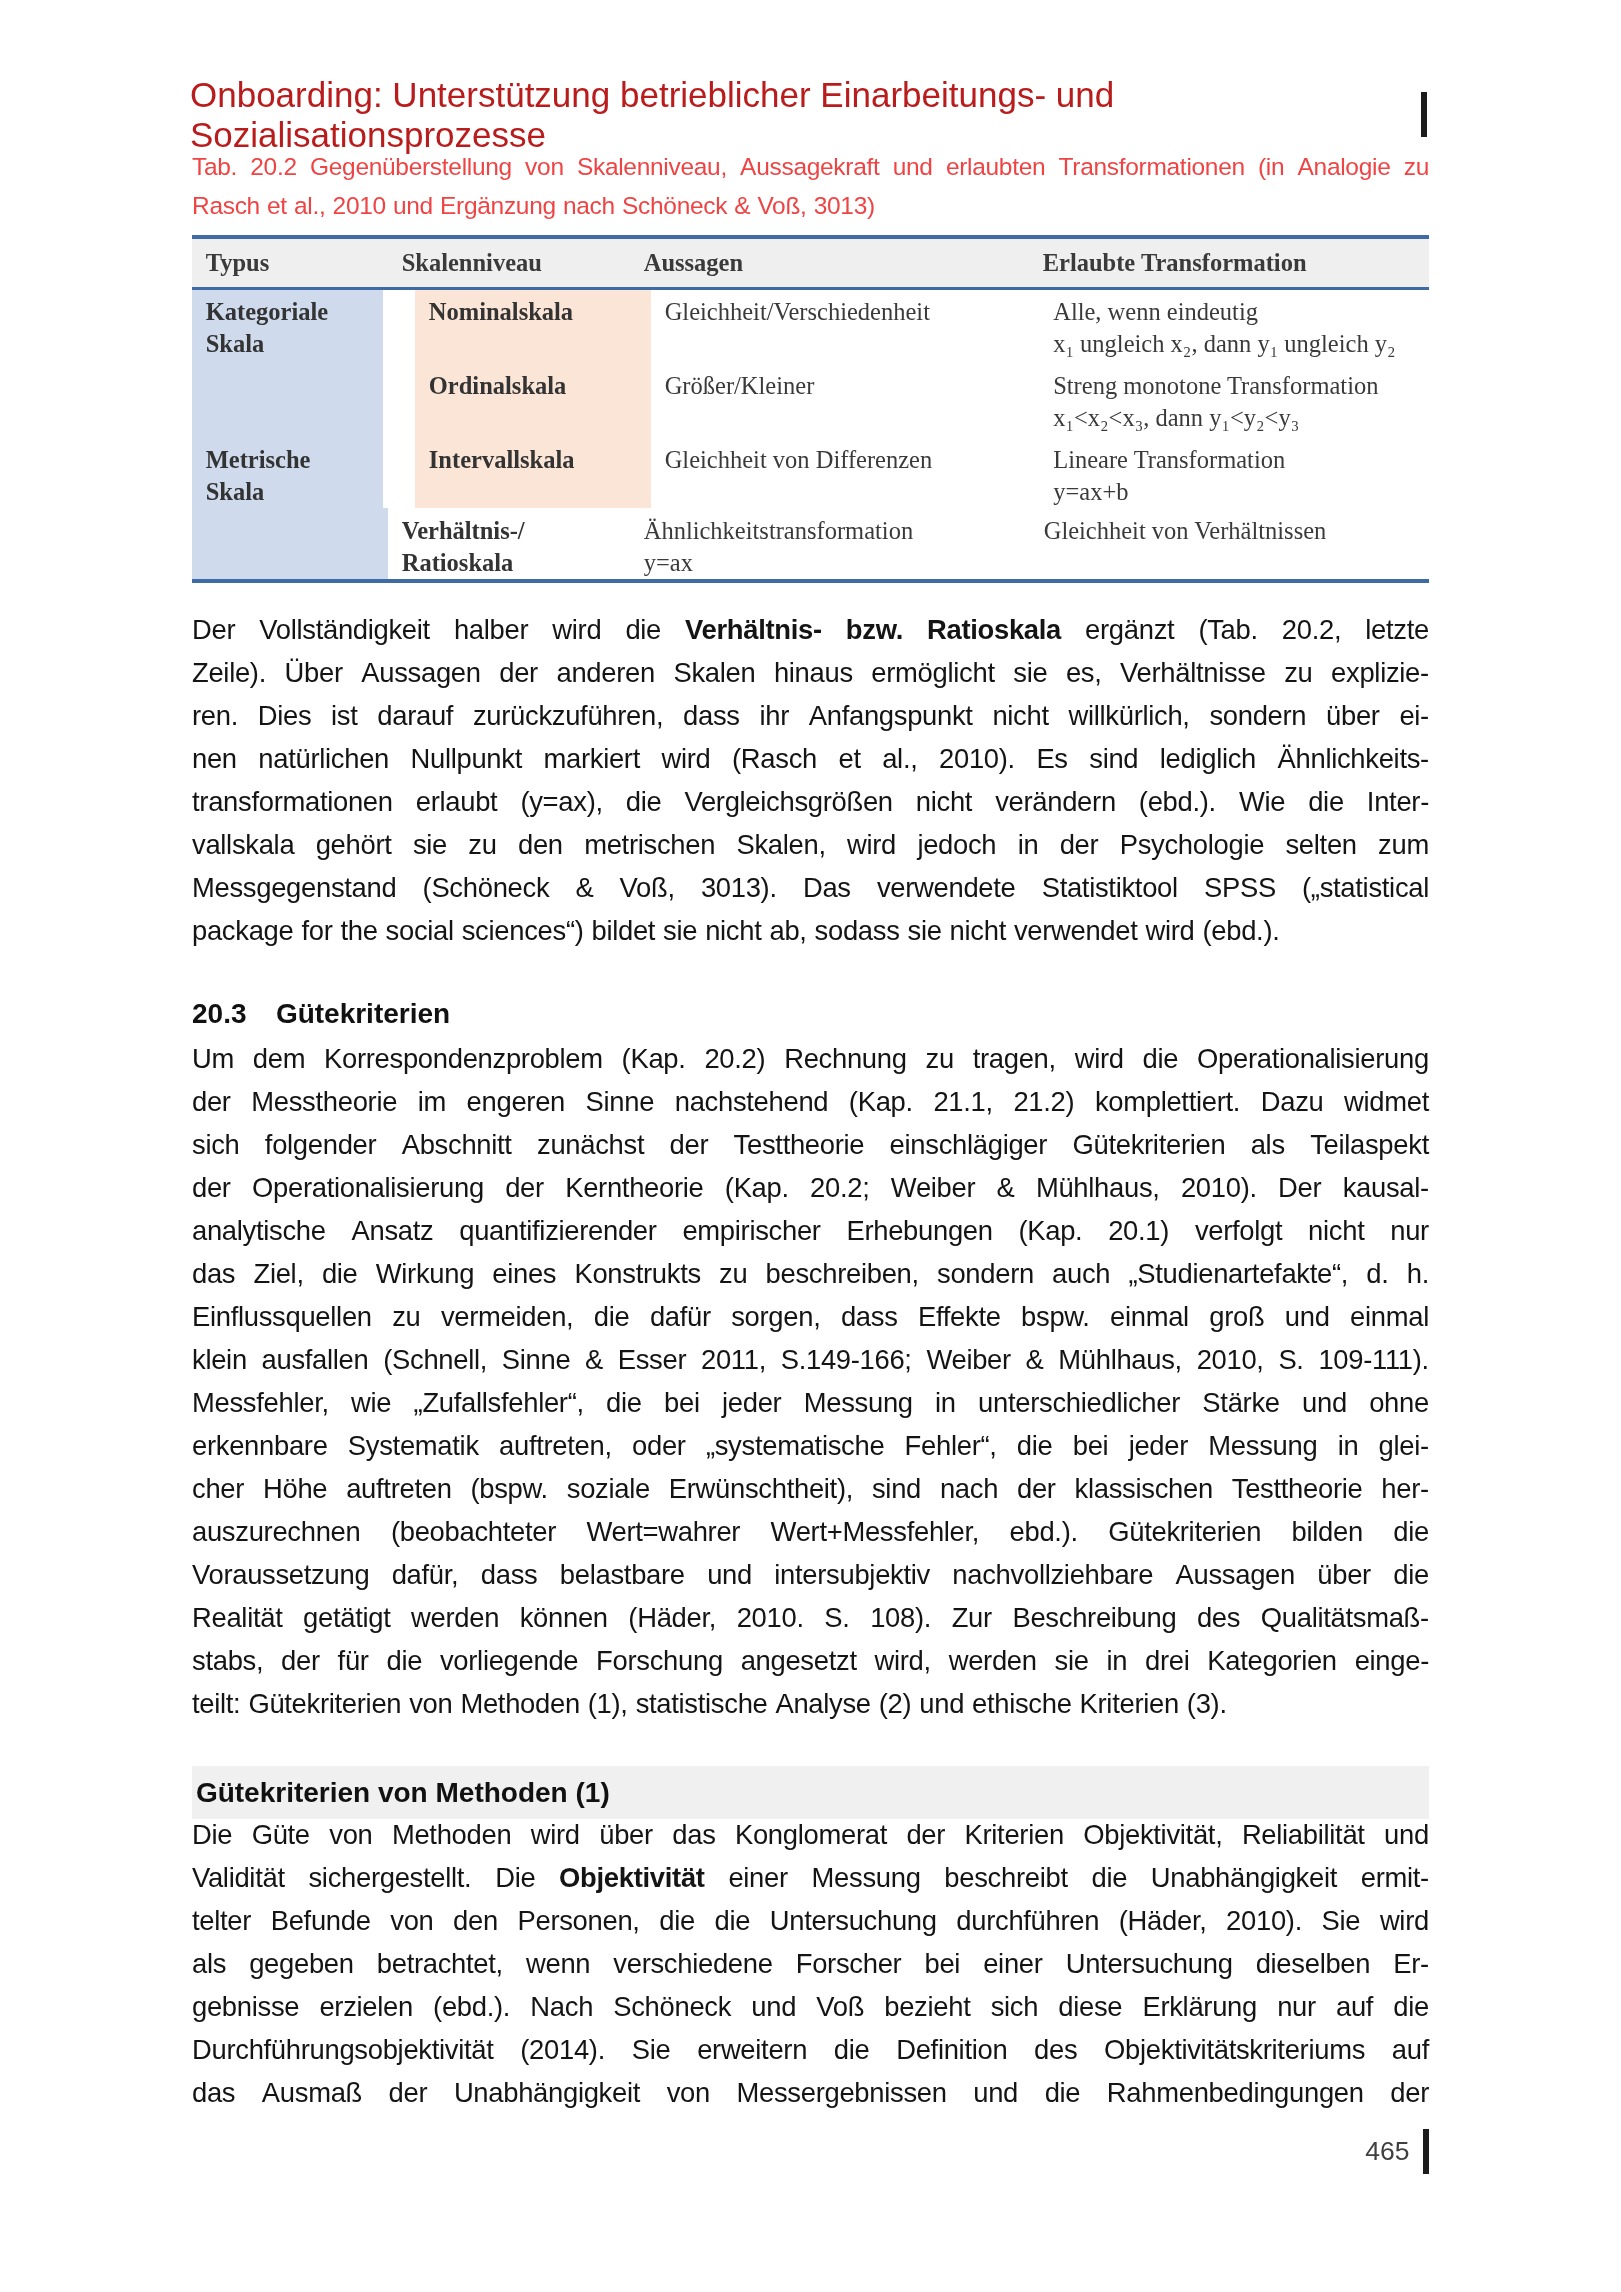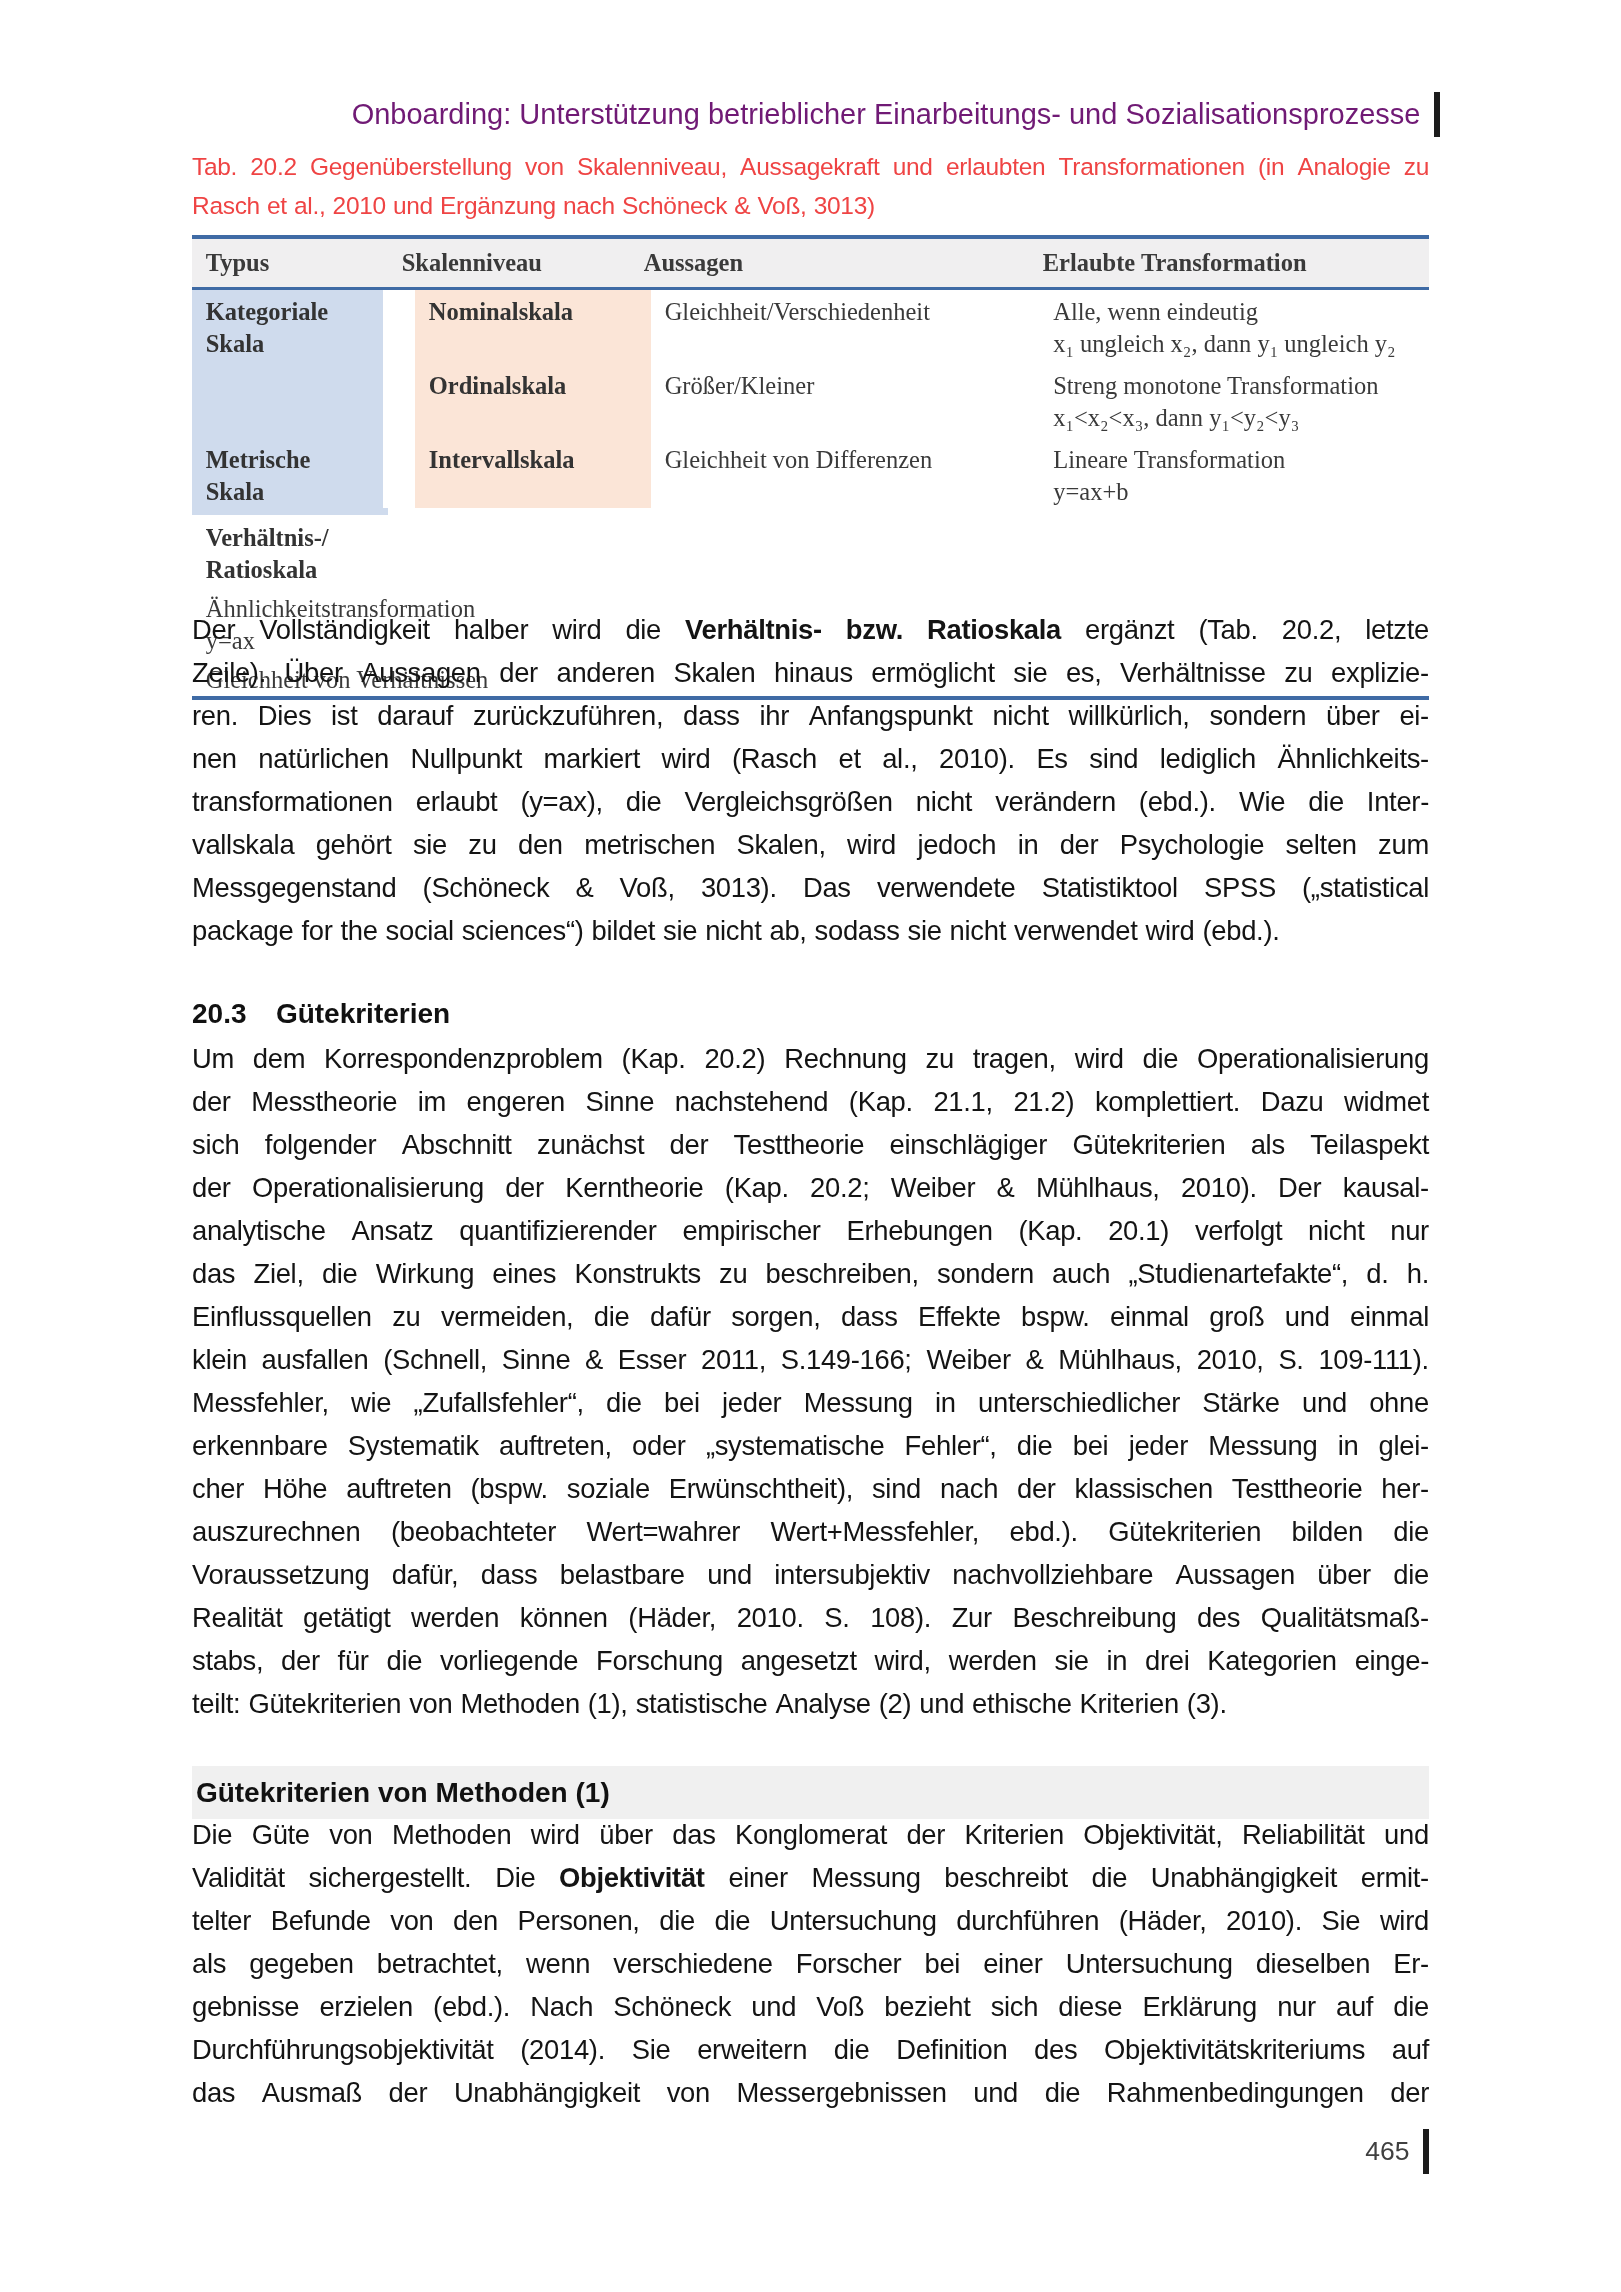--- a/index.html
+++ b/index.html
@@ -9,23 +9,23 @@
     height: 2293px;
     background: #ffffff;
     font-family: "Liberation Sans", sans-serif;
     color: #141414;
     overflow: hidden;
   }
   .abs { position: absolute; }
 
   
   #running-head {
-    top: 92px; left: 203px; width: 1237px; height: 45px;
+    top: 92px; left: 190px; width: 1237px; height: 45px;
     display: flex; justify-content: flex-end; align-items: center; gap: 13.7px;
-    font-size: 29px; color: #701a75;
+    font-size: 35px; color: #b91c1c;
   }
   .vbar { width: 5.9px; height: 45px; background: #1c1c1c; }
 
   
   #caption { top: 147px; left: 192px; width: 1237px; font-size: 24.5px; color: #ef4444; }
   #caption .jline { height: 39px; line-height: 39px; }
 
   
   #scale-table {
     top: 235px; left: 192px; width: 1237px;
@@ -38,21 +38,21 @@
     background: var(--table-header-bg, #f0eff0);
     border-top: 4.9px solid var(--accent-blue, #3f6ba5);
     border-bottom: 3.9px solid var(--accent-blue, #3f6ba5);
     font-weight: bold;
   }
   .t-head .hc { padding: 7.8px 5.9px 8.8px 13.7px; line-height: 31px; box-sizing: border-box; }
   .c1 { width: 196px; } .c2 { width: 242px; } .c3 { width: 399px; } .c4 { width: 400px; }
   .t-body { border-bottom: 4.9px solid var(--accent-blue, #3f6ba5); }
   .t-row { display: flex; }
   .t-row .cell { padding: 6.9px 5.9px 0 13.7px; line-height: 32px; box-sizing: border-box; }
-  .r1 { min-height: 74px; } .r2 { min-height: 74px; } .r3 { min-height: 69px; } .r4 { min-height: 70px; flex-direction: column; }
+  .r1 { min-height: 74px; } .r2 { min-height: 74px; } .r3 { min-height: 69px; } .r4 { min-height: 70px; }
   .cell-typus { background: var(--typus-col-bg, #cfdbed); font-weight: bold; color: #333; }
   .cell-niveau { font-weight: bold; color: #333; }
   .cell-niveau.peach { background: var(--skala-col-bg, #fbe5d7); margin-left: 32px; }
 
   
   .para { left: 192px; width: 1237px; font-size: 27.4px; }
   .jline {
     display: flex; justify-content: space-between;
     height: 43px; line-height: 43px;
     letter-spacing: -0.3px; white-space: nowrap;

